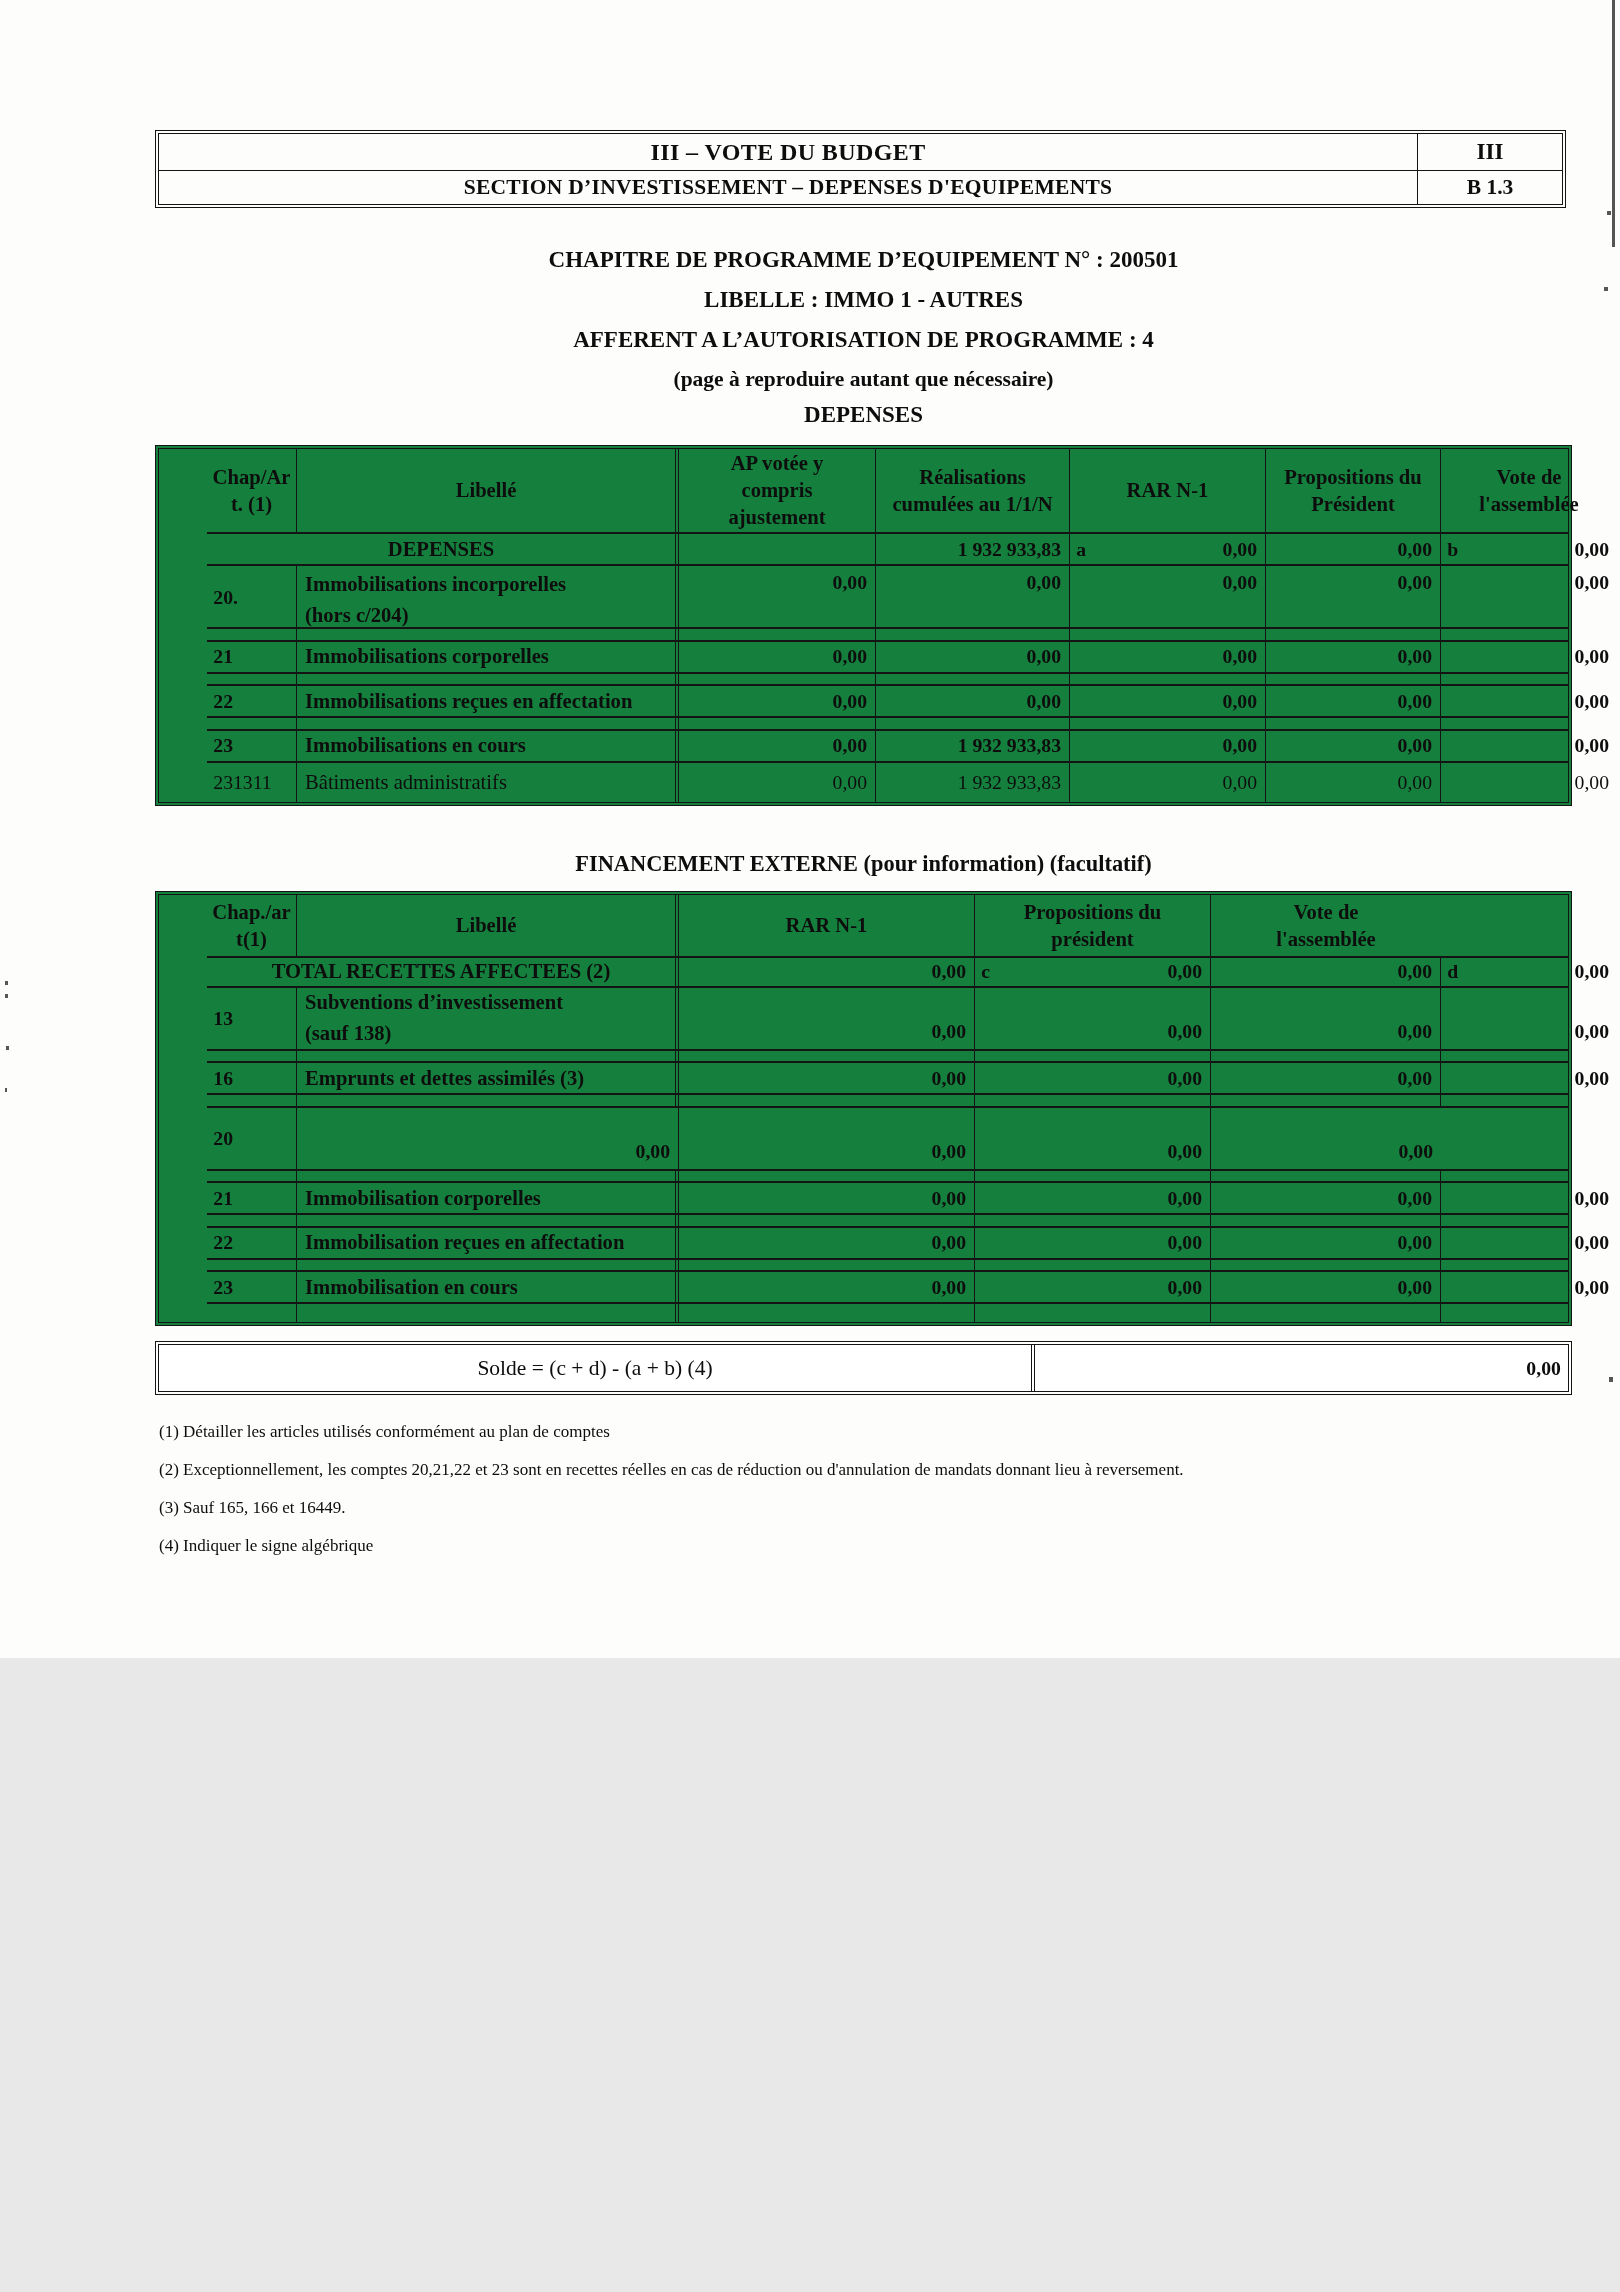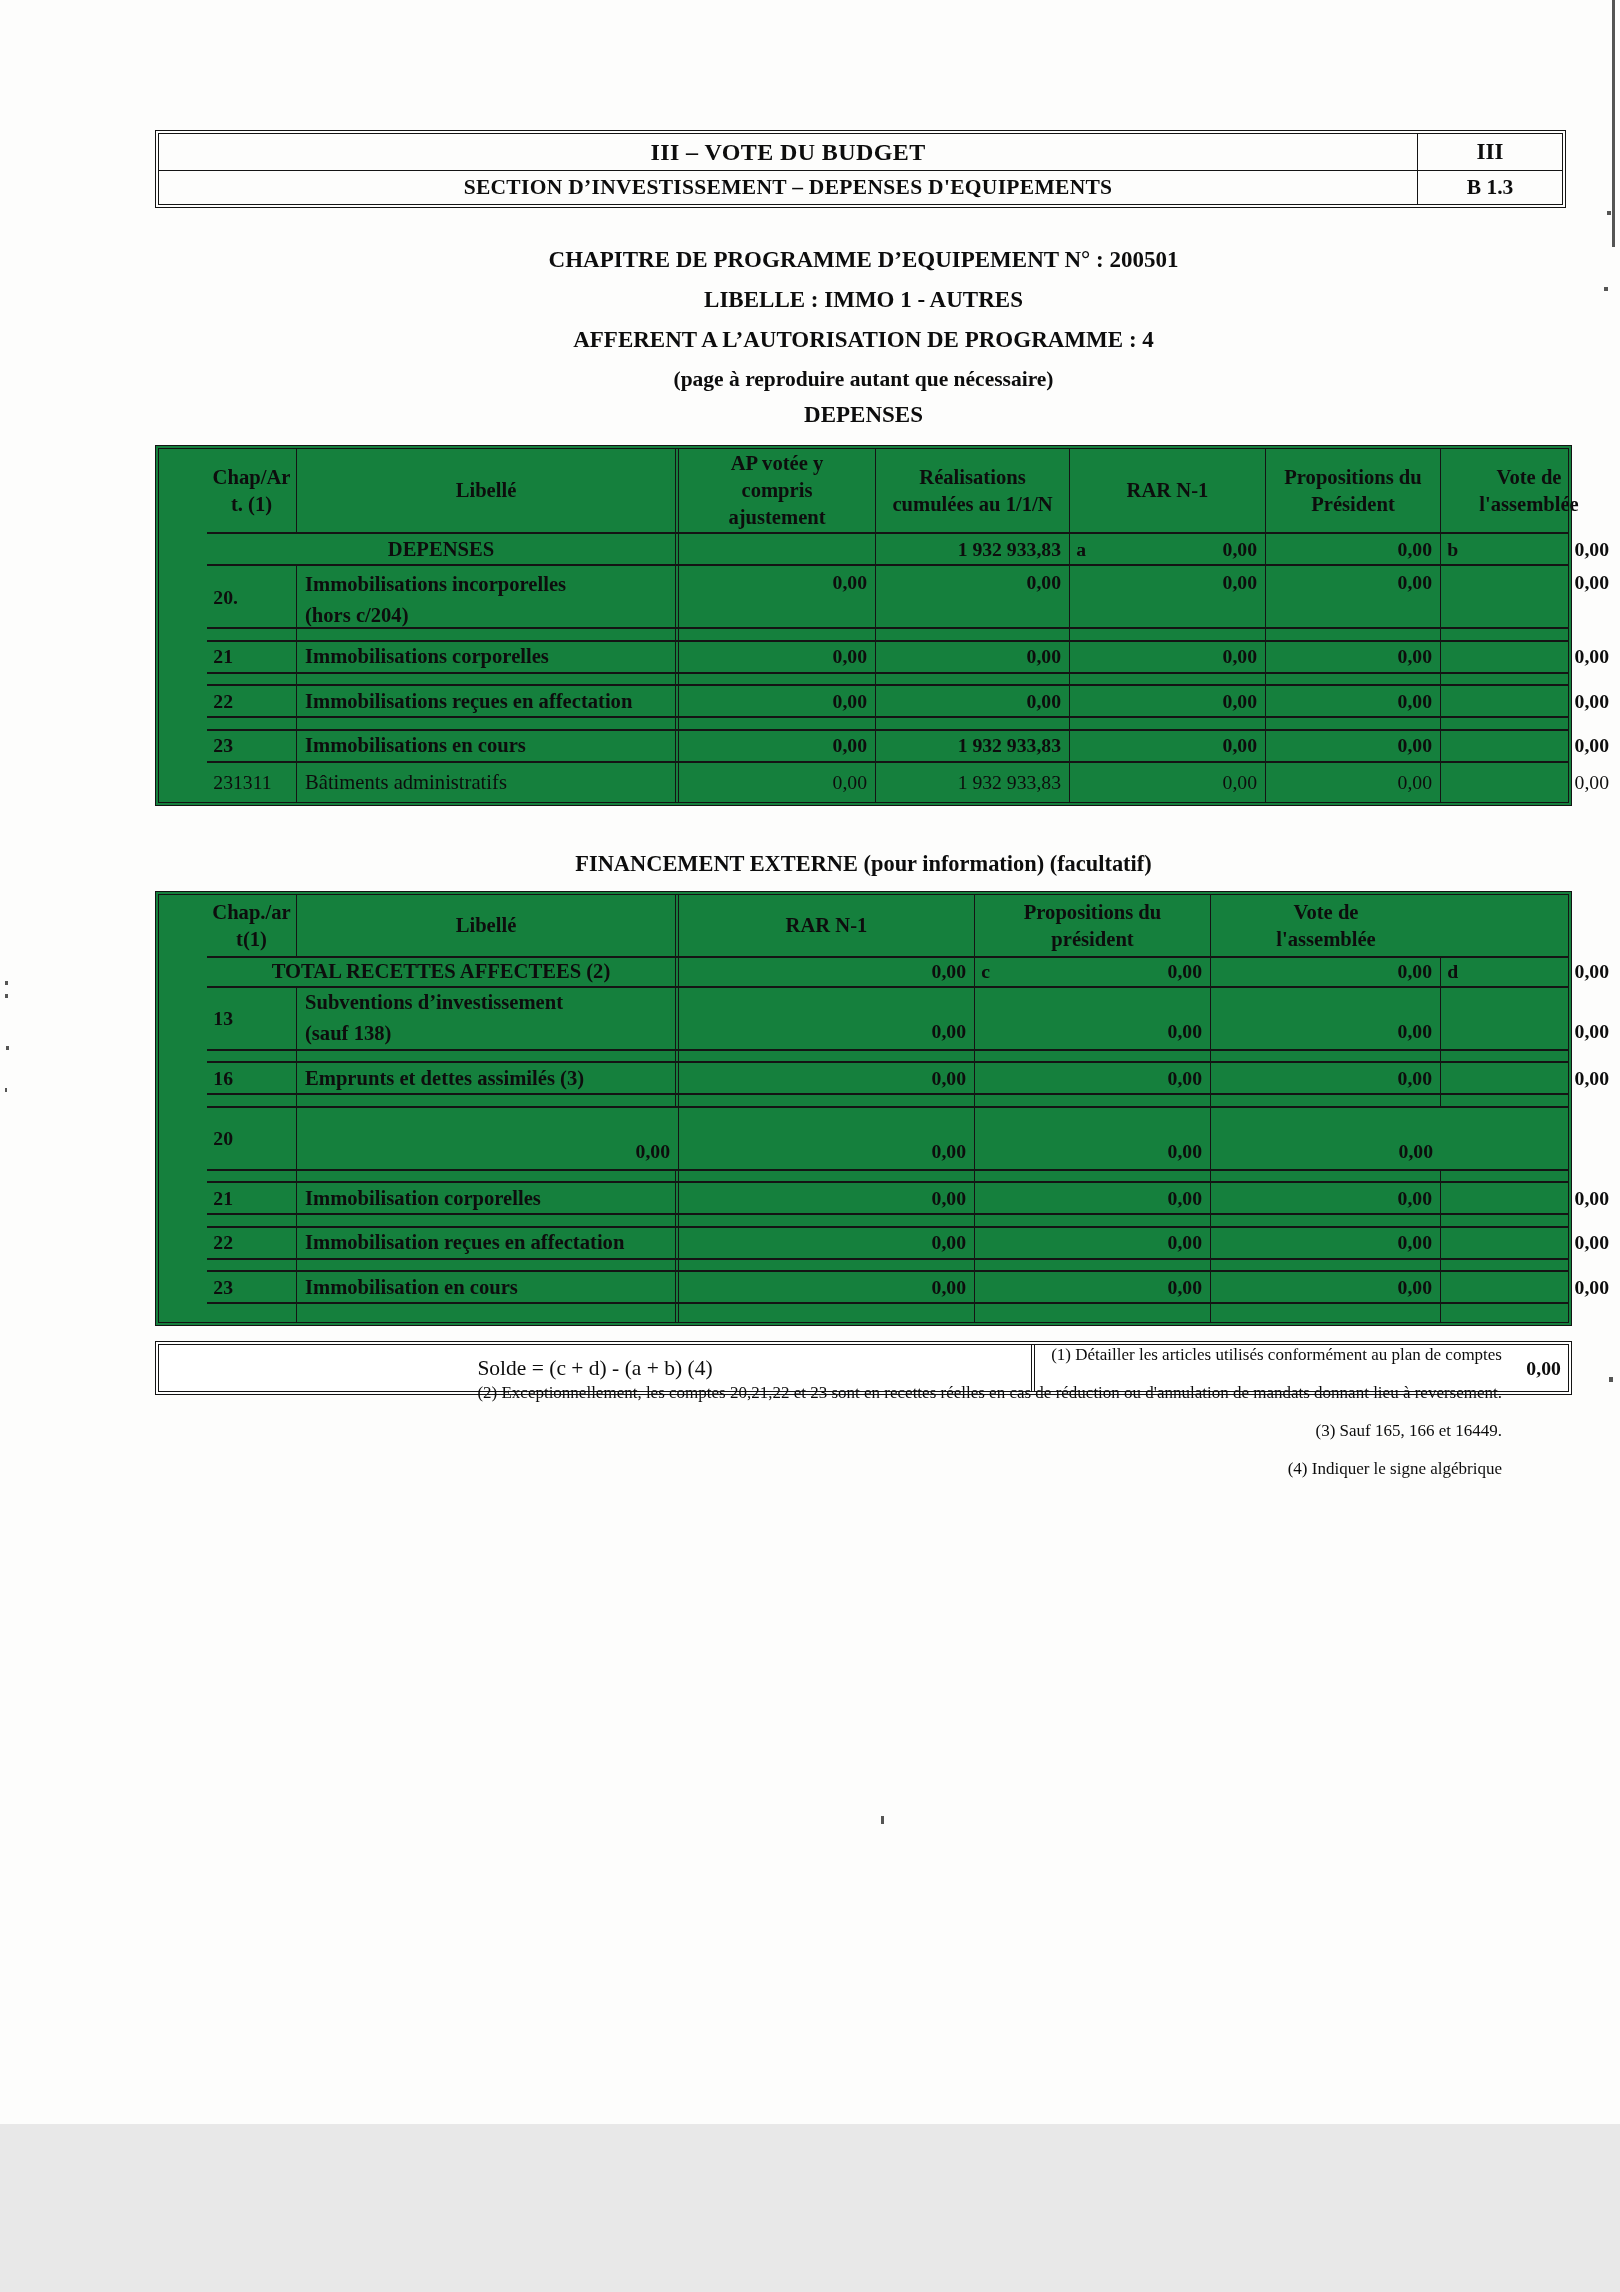--- a/index.html
+++ b/index.html
@@ -3,21 +3,21 @@
 <meta charset="utf-8">
 <style>
   html,body{margin:0;padding:0;}
   body{
     background:#e8e8e8;
     font-family:"Liberation Serif","DejaVu Serif",serif;
     color:#0d0d0d;
   }
   .page{
     position:relative;
-    width:1620px;height:2124px;
+    width:1620px;height:1658px;
     background:#fdfdfc;
     overflow:hidden;
   }
   .prewrap{white-space:pre-line;}
   
   .hdr-box{
     position:absolute;left:155px;top:130px;width:1411px;height:78px;
     border:4.5px double #141414;box-sizing:border-box;
     display:grid;grid-template-columns:1259px 1fr;grid-template-rows:37px 1fr;
   }
@@ -83,21 +83,21 @@
   .solde .s-lbl{
     flex:0 0 876px;border-right:4.5px double #141414;box-sizing:border-box;
     display:flex;align-items:center;justify-content:center;
     font-weight:normal;font-size:21.5px;
   }
   .solde .s-val{
     flex:1;display:flex;align-items:center;justify-content:flex-end;
     font-weight:bold;font-size:19.7px;padding-right:7.2px;
   }
   
-  .footnotes{position:absolute;left:159px;top:1345px;width:1343px;font-size:17px;text-align:right;}
+  .footnotes{position:absolute;left:159px;top:1422px;width:1343px;font-size:17px;}
   .footnotes .fn{height:38px;}
   .page-footer{
     position:absolute;left:155px;top:2203px;width:1417px;
     text-align:center;font-size:20.6px;
   }
   
   .art{position:absolute;background:#1c1c1c;}
   .art.soft{opacity:.75;}
 </style>
 </head>

